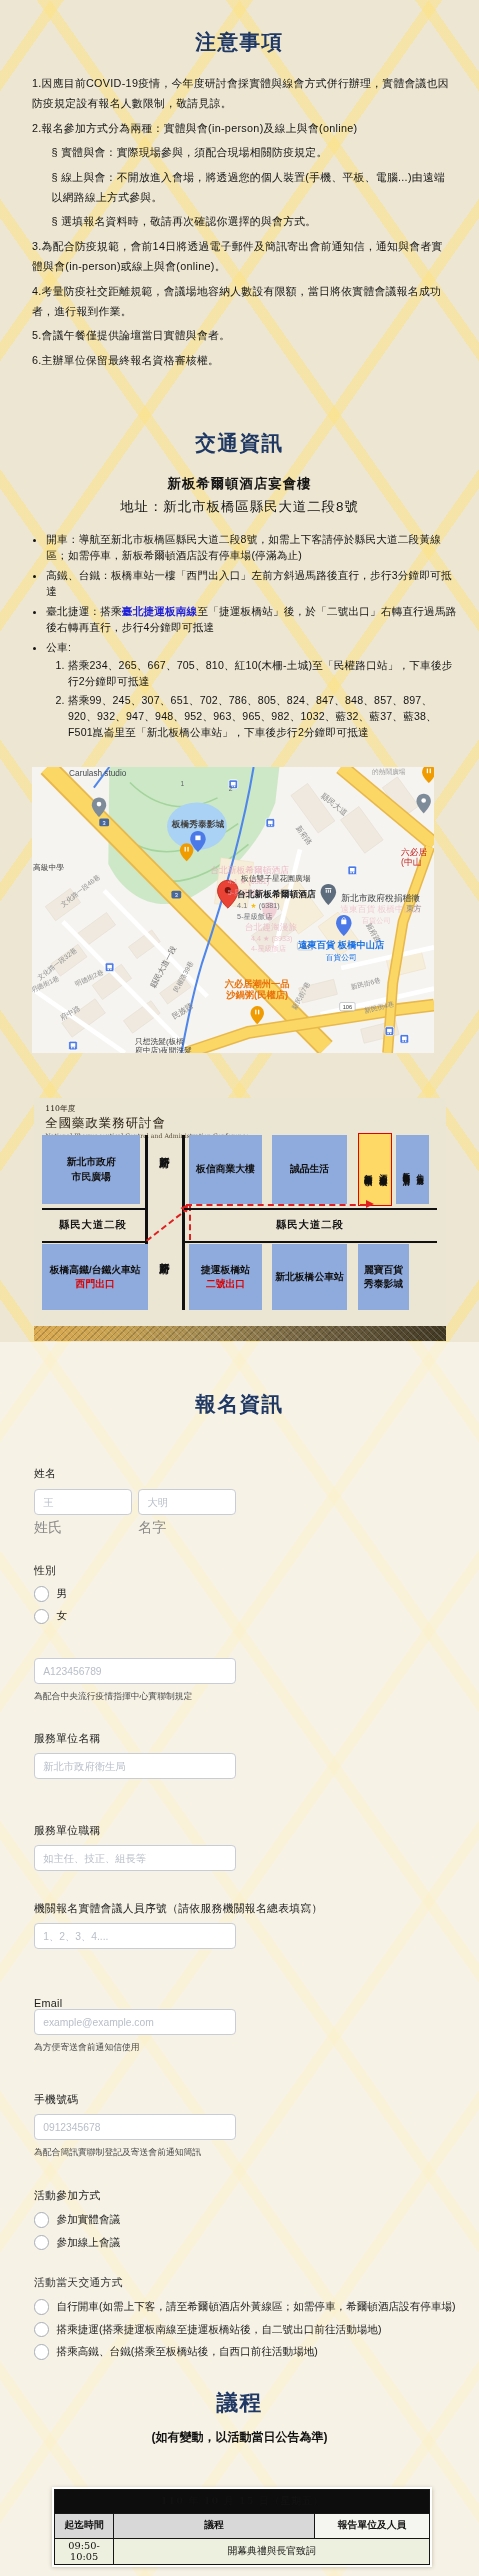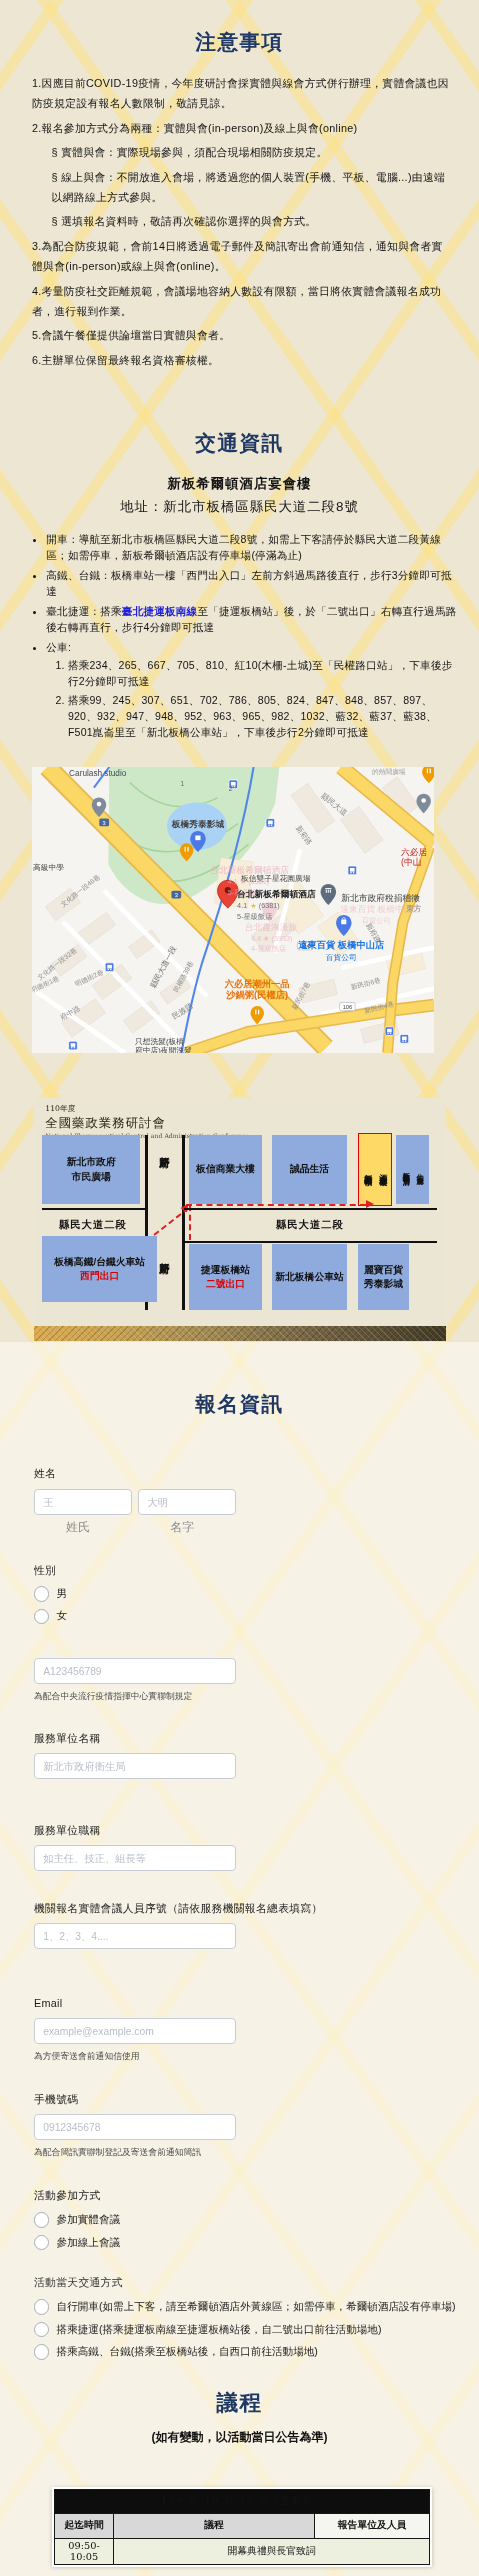--- a/index.html
+++ b/index.html
@@ -52,21 +52,21 @@
       repeating-linear-gradient(45deg, rgba(255,255,255,.14) 0 1px, rgba(0,0,0,0) 1px 4.6px),
       repeating-linear-gradient(-45deg, rgba(0,0,0,.18) 0 1px, rgba(0,0,0,0) 1px 4.6px),
       linear-gradient(90deg,#dcab50 0%,#c9a352 20%,#a38b52 42%,#7d6c46 62%,#5d5136 82%,#413823 100%);}
   
   .fgroup{position:absolute;left:34px;width:412px;}
   .flabel{font-size:10.8px;color:#1b1b1b;letter-spacing:0.3px;}
   .finput{box-sizing:border-box;height:26px;border:0.5px solid #c7ccd6;border-radius:4.1px;background:#fff;
      font-size:10.3px;color:#333;padding:0 8.2px;font-family:"Liberation Sans",sans-serif;outline:none;}
   .finput::placeholder{color:#b8bec9;}
   .w-full{width:202px;} .w-half{width:98px;}
-  .fsub{font-size:12px;color:#8a8a8a;margin-top:4.1px;margin-left:32px;}
+  .fsub{font-size:14px;color:#8a8a8a;margin-top:4.1px;}
   .fhelp{font-size:8.8px;color:#4a4a4a;margin-top:7.2px;}
   .radio-row{display:flex;align-items:center;margin-bottom:7.2px;}
   .radio-dot{width:13.4px;height:13.4px;border-radius:50%;border:0.8px solid #a7adb8;background:#fff;flex:0 0 13.4px;}
   .radio-lab{margin-left:7.2px;font-size:10.6px;color:#1c1c1c;white-space:nowrap;}
   
   .agd-note{position:absolute;top:2429px;left:0;right:0;text-align:center;font-size:12px;font-weight:bold;color:#111;}
   .tbl-wrap{position:absolute;left:52px;top:2487px;width:380px;background:#fff;padding:2.1px;box-shadow:0 0.5px 4.1px rgba(60,50,20,.3);box-sizing:border-box;}
   table.agenda{width:100%;border-collapse:collapse;font-family:"DejaVu Serif",serif;table-layout:fixed;}
   table.agenda td{border:1px solid #161616;font-size:9.8px;color:#111;}
   .ag-date{background:#0d0d0d;color:#fff;text-align:center;font-size:12px;font-weight:bold;height:21px;letter-spacing:1px;}
@@ -364,21 +364,21 @@
     <div class="dash dashD" style="left:112px;top:142px;width:53px;transform:rotate(-38deg)"></div>
     <div class="arrowU" style="left:148px;top:105px;transform:rotate(35deg)"></div>
 
     <div class="roadH" style="left:8.2px;top:110px;width:103px"></div>
     <div class="roadH" style="left:150px;top:110px;width:253px"></div>
     <div class="roadH" style="left:8.2px;top:143px;width:103px"></div>
     <div class="roadH" style="left:150px;top:143px;width:253px"></div>
     <div class="roadLbl" style="left:25px;top:120px">縣民大道二段</div>
     <div class="roadLbl" style="left:242px;top:120px">縣民大道二段</div>
 
-    <div class="blk" style="left:8.2px;top:138px;width:115px;height:66px">
+    <div class="blk" style="left:8.2px;top:146px;width:106px;height:66px">
       <div><span>板橋高鐵/台鐵火車站</span><br><span class="redtxt">西門出口</span></div>
     </div>
     <div class="blk" style="left:155px;top:146px;width:73px;height:66px">
       <div><span>捷運板橋站</span><br><span class="redtxt">二號出口</span></div>
     </div>
     <div class="blk" style="left:238px;top:146px;width:75px;height:66px">
       <span>新北板橋公車站</span>
     </div>
     <div class="blk" style="left:324px;top:146px;width:51px;height:66px">
       <div><span>麗寶百貨</span><br><span>秀泰影城</span></div>
@@ -432,21 +432,21 @@
     <input class="finput w-full" style="margin-top: 7.2px;" placeholder="如主任、技正、組長等">
   </div>
 
   <div class="fgroup" style="top:1902px">
     <div class="flabel">機關報名實體會議人員序號（請依服務機關報名總表填寫）</div>
     <input class="finput w-full" style="margin-top: 7.2px;" placeholder="1、2、3、4....">
   </div>
 
   <div class="fgroup" style="top:1997px">
     <div class="flabel">Email</div>
-    <input class="finput w-full" style="margin-top: 9px;" placeholder="example@example.com">
+    <input class="finput w-full" style="margin-top: 0;" placeholder="example@example.com">
     <div class="fhelp">為方便寄送會前通知信使用</div>
   </div>
 
   <div class="fgroup" style="top:2093px">
     <div class="flabel">手機號碼</div>
     <input class="finput w-full" style="margin-top: 7.2px;" placeholder="0912345678">
     <div class="fhelp">為配合簡訊實聯制登記及寄送會前通知簡訊</div>
   </div>
 
   <div class="fgroup" style="top:2189px">

